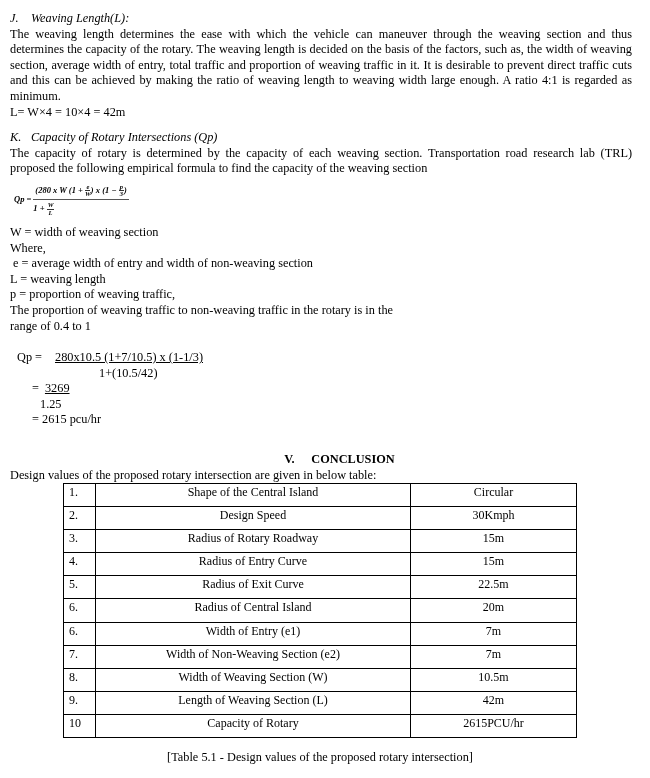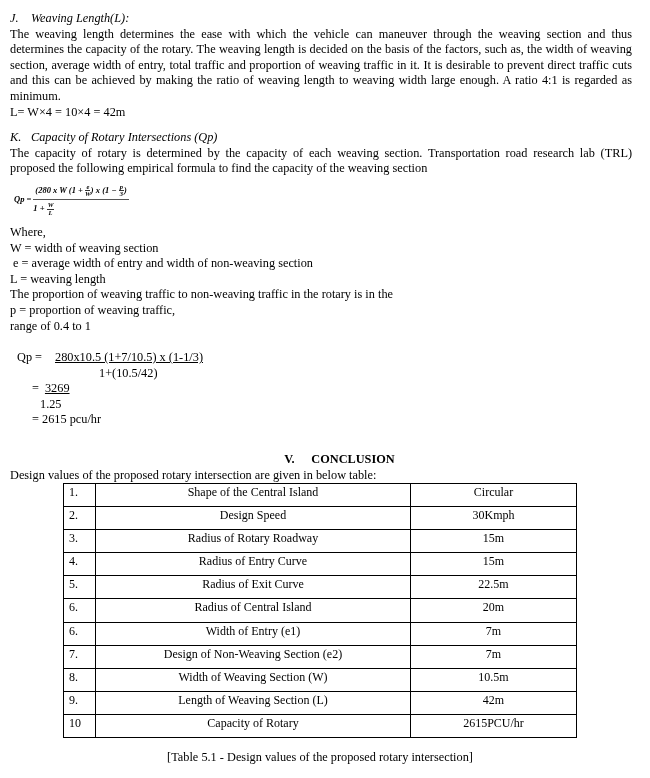--- a/index.html
+++ b/index.html
@@ -161,26 +161,26 @@
         <span>1 +</span>
         <span class="mini-frac">
             <span class="t">W</span>
             <span>L</span>
           </span>
       </span>
     </span>
   </div>
 
   <div class="definitions">
+    <div>W = width of weaving section</div>
     <div>Where,</div>
-    <div>W = width of weaving section</div>
     <div style="white-space:pre;"> e = average width of entry and width of non-weaving section</div>
     <div>L = weaving length</div>
+    <div>p = proportion of weaving traffic,</div>
     <div>The proportion of weaving traffic to non-weaving traffic in the rotary is in the</div>
-    <div>p = proportion of weaving traffic,</div>
     <div>range of 0.4 to 1</div>
   </div>
 
   <div class="calc">
     <div class="calc-row">
       <span class="lbl">Qp =</span>
       <span style="padding-left:8px;" class="u">280x10.5 (1+7/10.5) x (1-1/3)</span>
     </div>
     <div class="calc-row">
       <span class="indent1">1+(10.5/42)</span>
@@ -235,21 +235,21 @@
         <td class="c-param">Radius of Central Island</td>
         <td class="c-val">20m</td>
       </tr>
       <tr>
         <td class="c-no">6.</td>
         <td class="c-param">Width of Entry (e1)</td>
         <td class="c-val">7m</td>
       </tr>
       <tr>
         <td class="c-no">7.</td>
-        <td class="c-param">Design of Non-Weaving Section (e2)</td>
+        <td class="c-param">Width of Non-Weaving Section (e2)</td>
         <td class="c-val">7m</td>
       </tr>
       <tr>
         <td class="c-no">8.</td>
         <td class="c-param">Width of Weaving Section (W)</td>
         <td class="c-val">10.5m</td>
       </tr>
       <tr>
         <td class="c-no">9.</td>
         <td class="c-param">Length of Weaving Section (L)</td>

